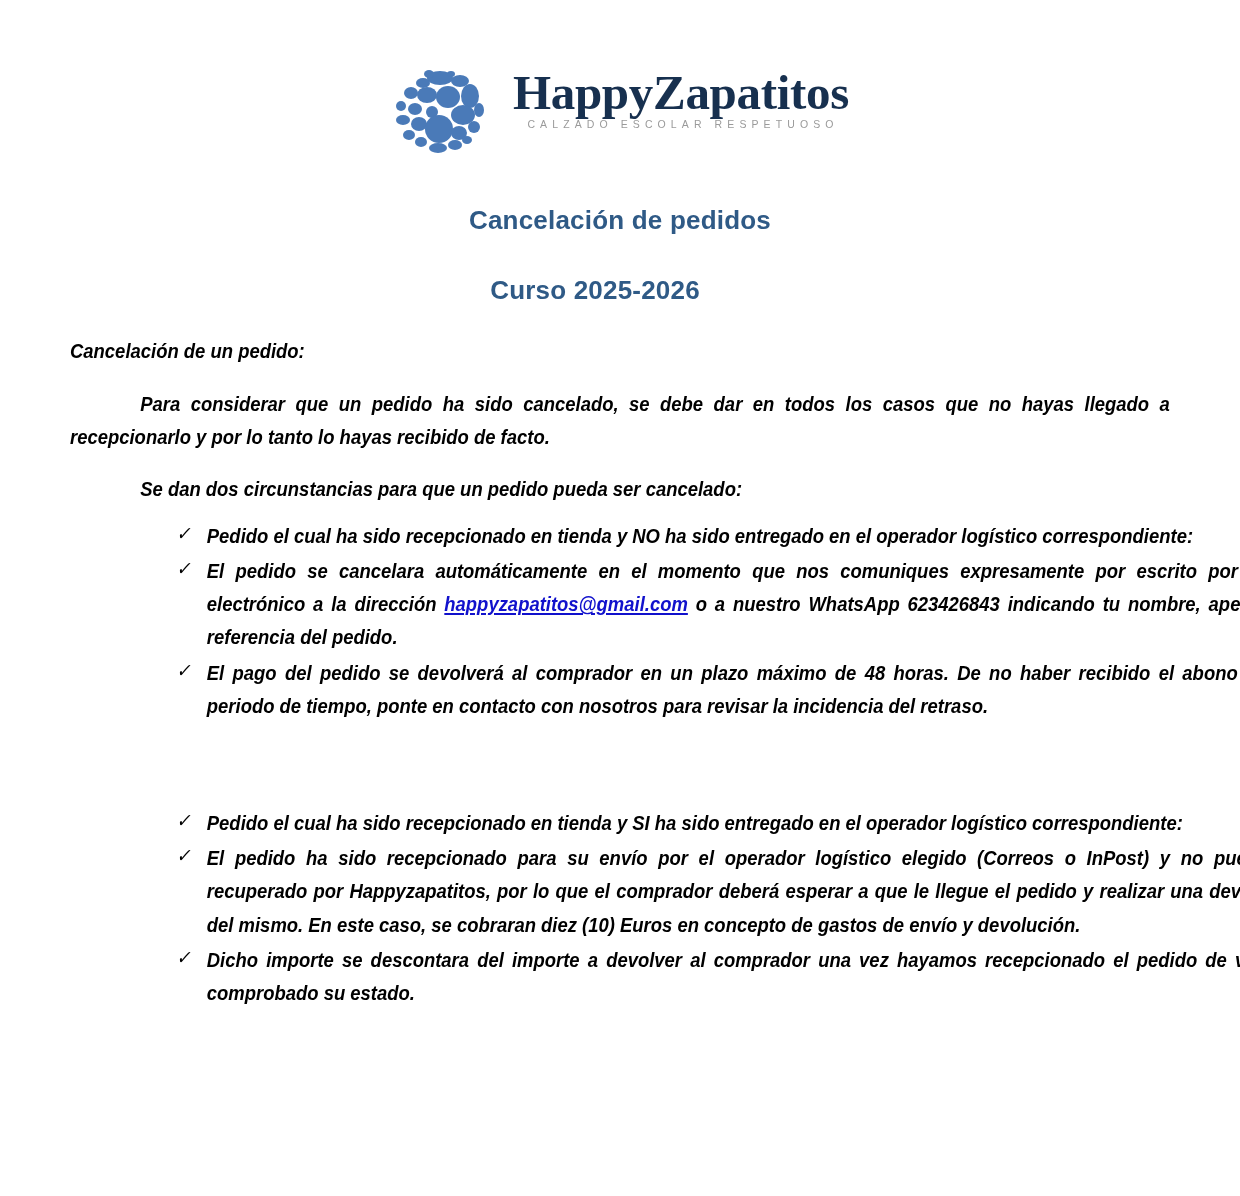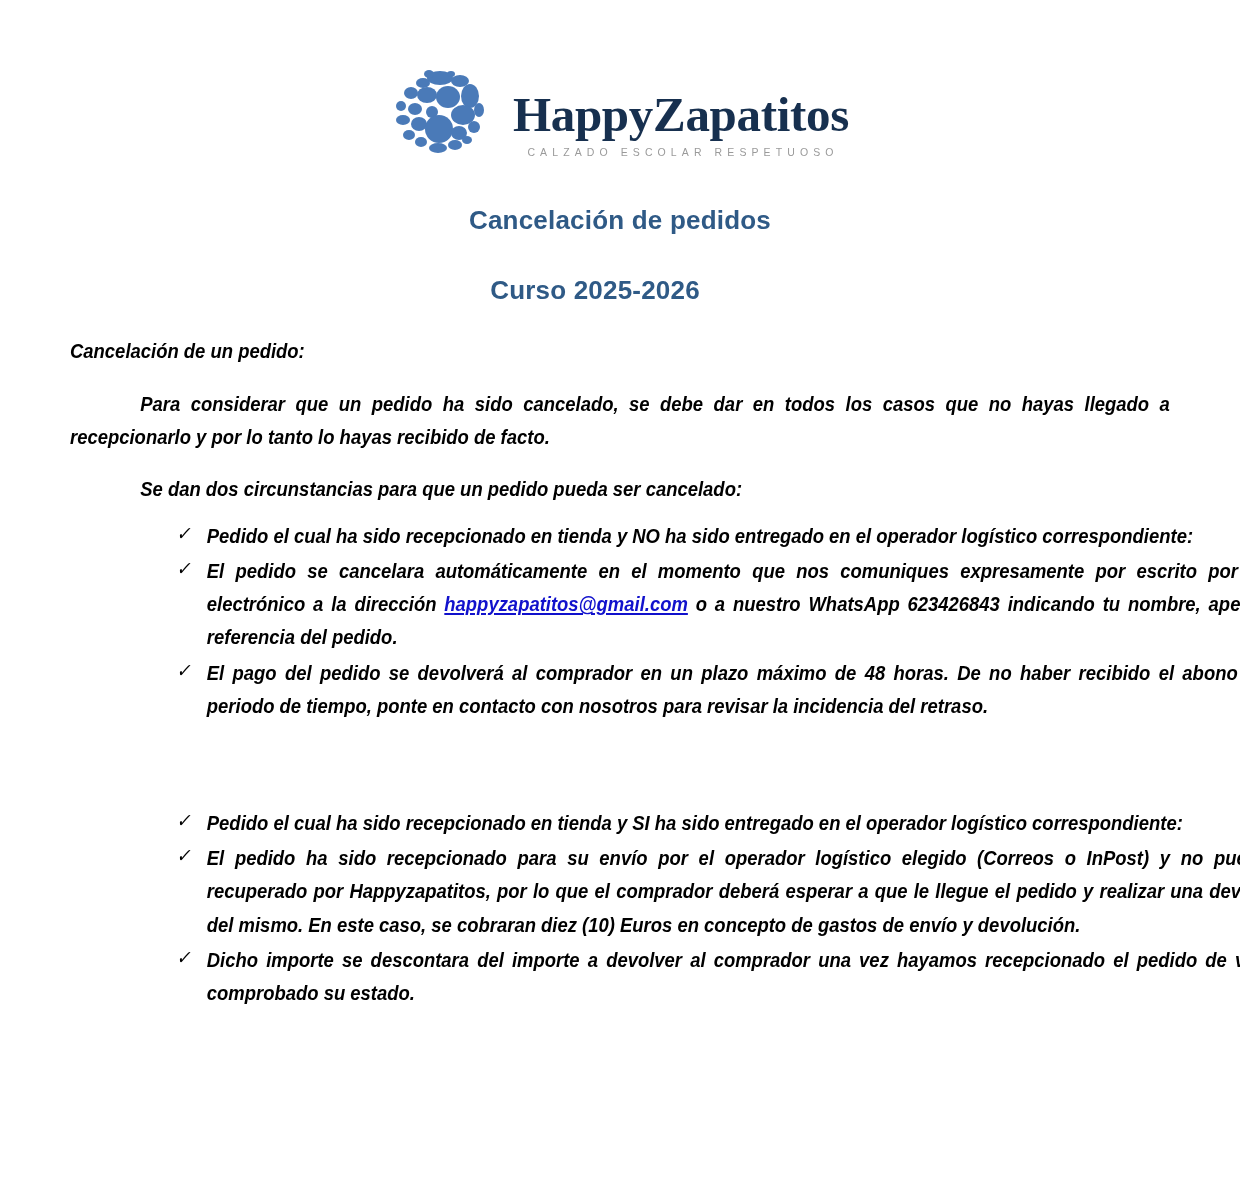--- a/index.html
+++ b/index.html
@@ -28,21 +28,21 @@
     position: absolute;
     left: 0;
     top: 66px;
     width: 1240px;
     display: flex;
     justify-content: center;
     align-items: center;
   }
   .logo-inner {
     display: flex;
-    align-items: flex-end;
+    align-items: flex-start;
     gap: 22px;
   }
   .logo-mark {
     width: 100px;
     height: 92px;
     flex: 0 0 auto;
   }
   .logo-text {
     display: flex;
     flex-direction: column;
@@ -52,21 +52,20 @@
   .logo-wordmark {
     font-family: "Liberation Serif", "DejaVu Serif", serif;
     font-size: 49px;
     font-weight: 700;
     line-height: 1.02;
     color: #17304f;
     letter-spacing: -0.3px;
     white-space: nowrap;
   }
   .logo-tagline {
-    margin-top: 6px;
     font-family: "Liberation Sans", sans-serif;
     font-size: 10.5px;
     font-weight: 400;
     color: #9a9a9a;
     letter-spacing: 5.1px;
     text-align: center;
     white-space: nowrap;
     padding-left: 4px;
   }
 

